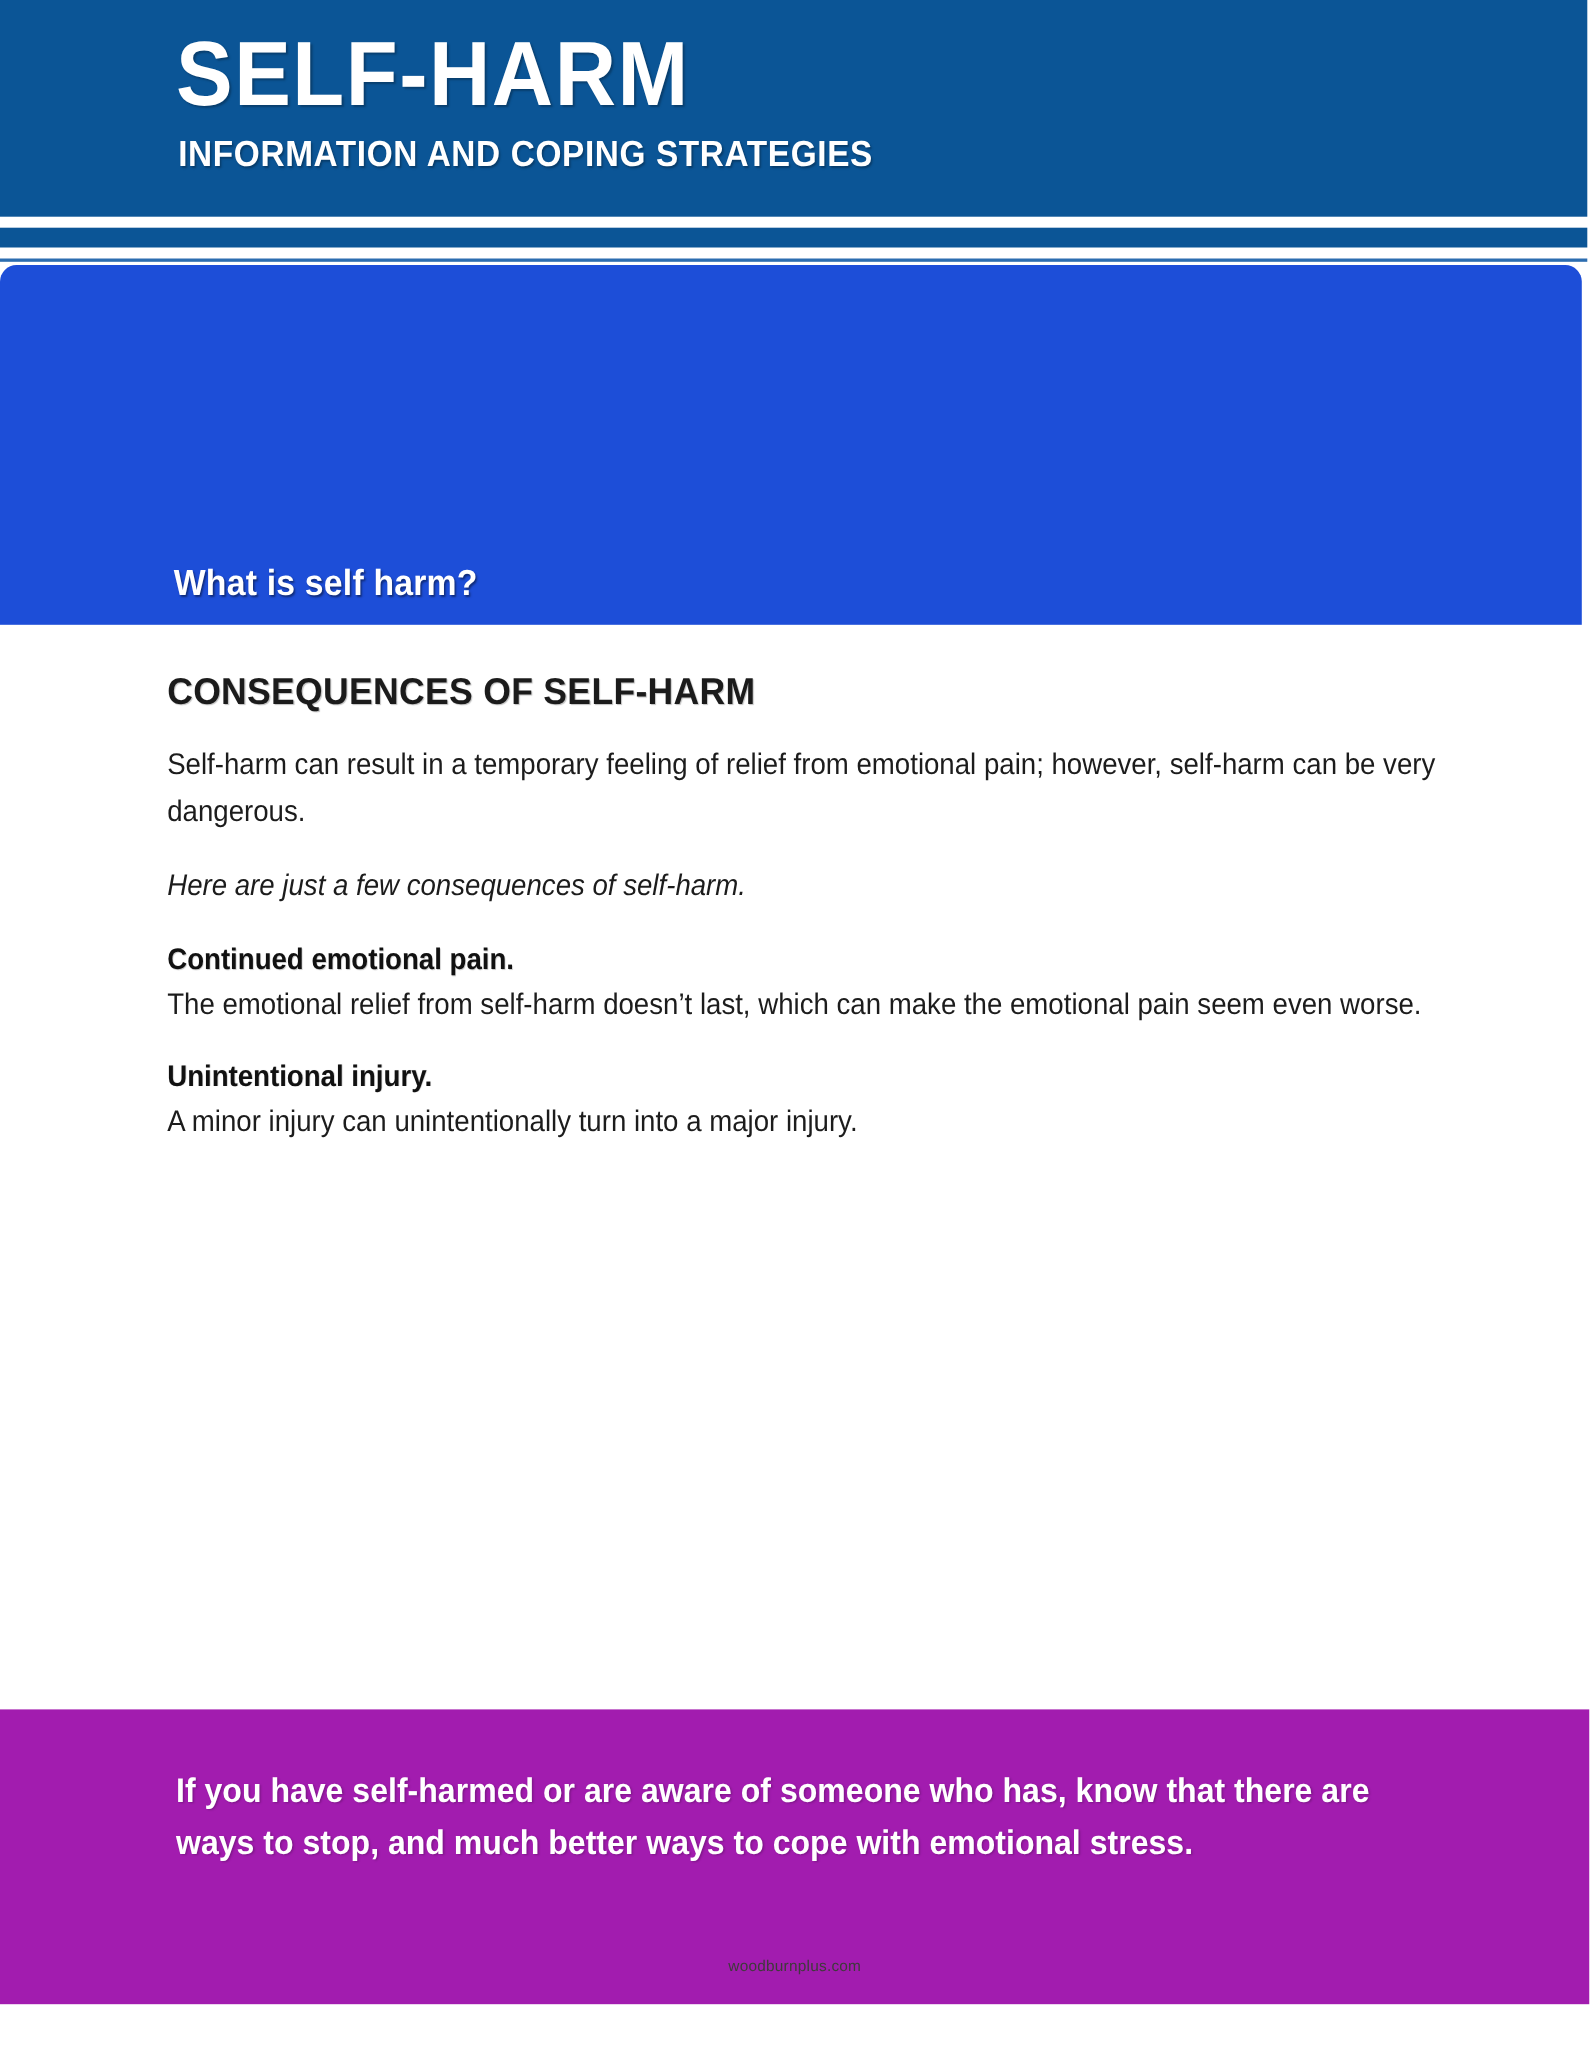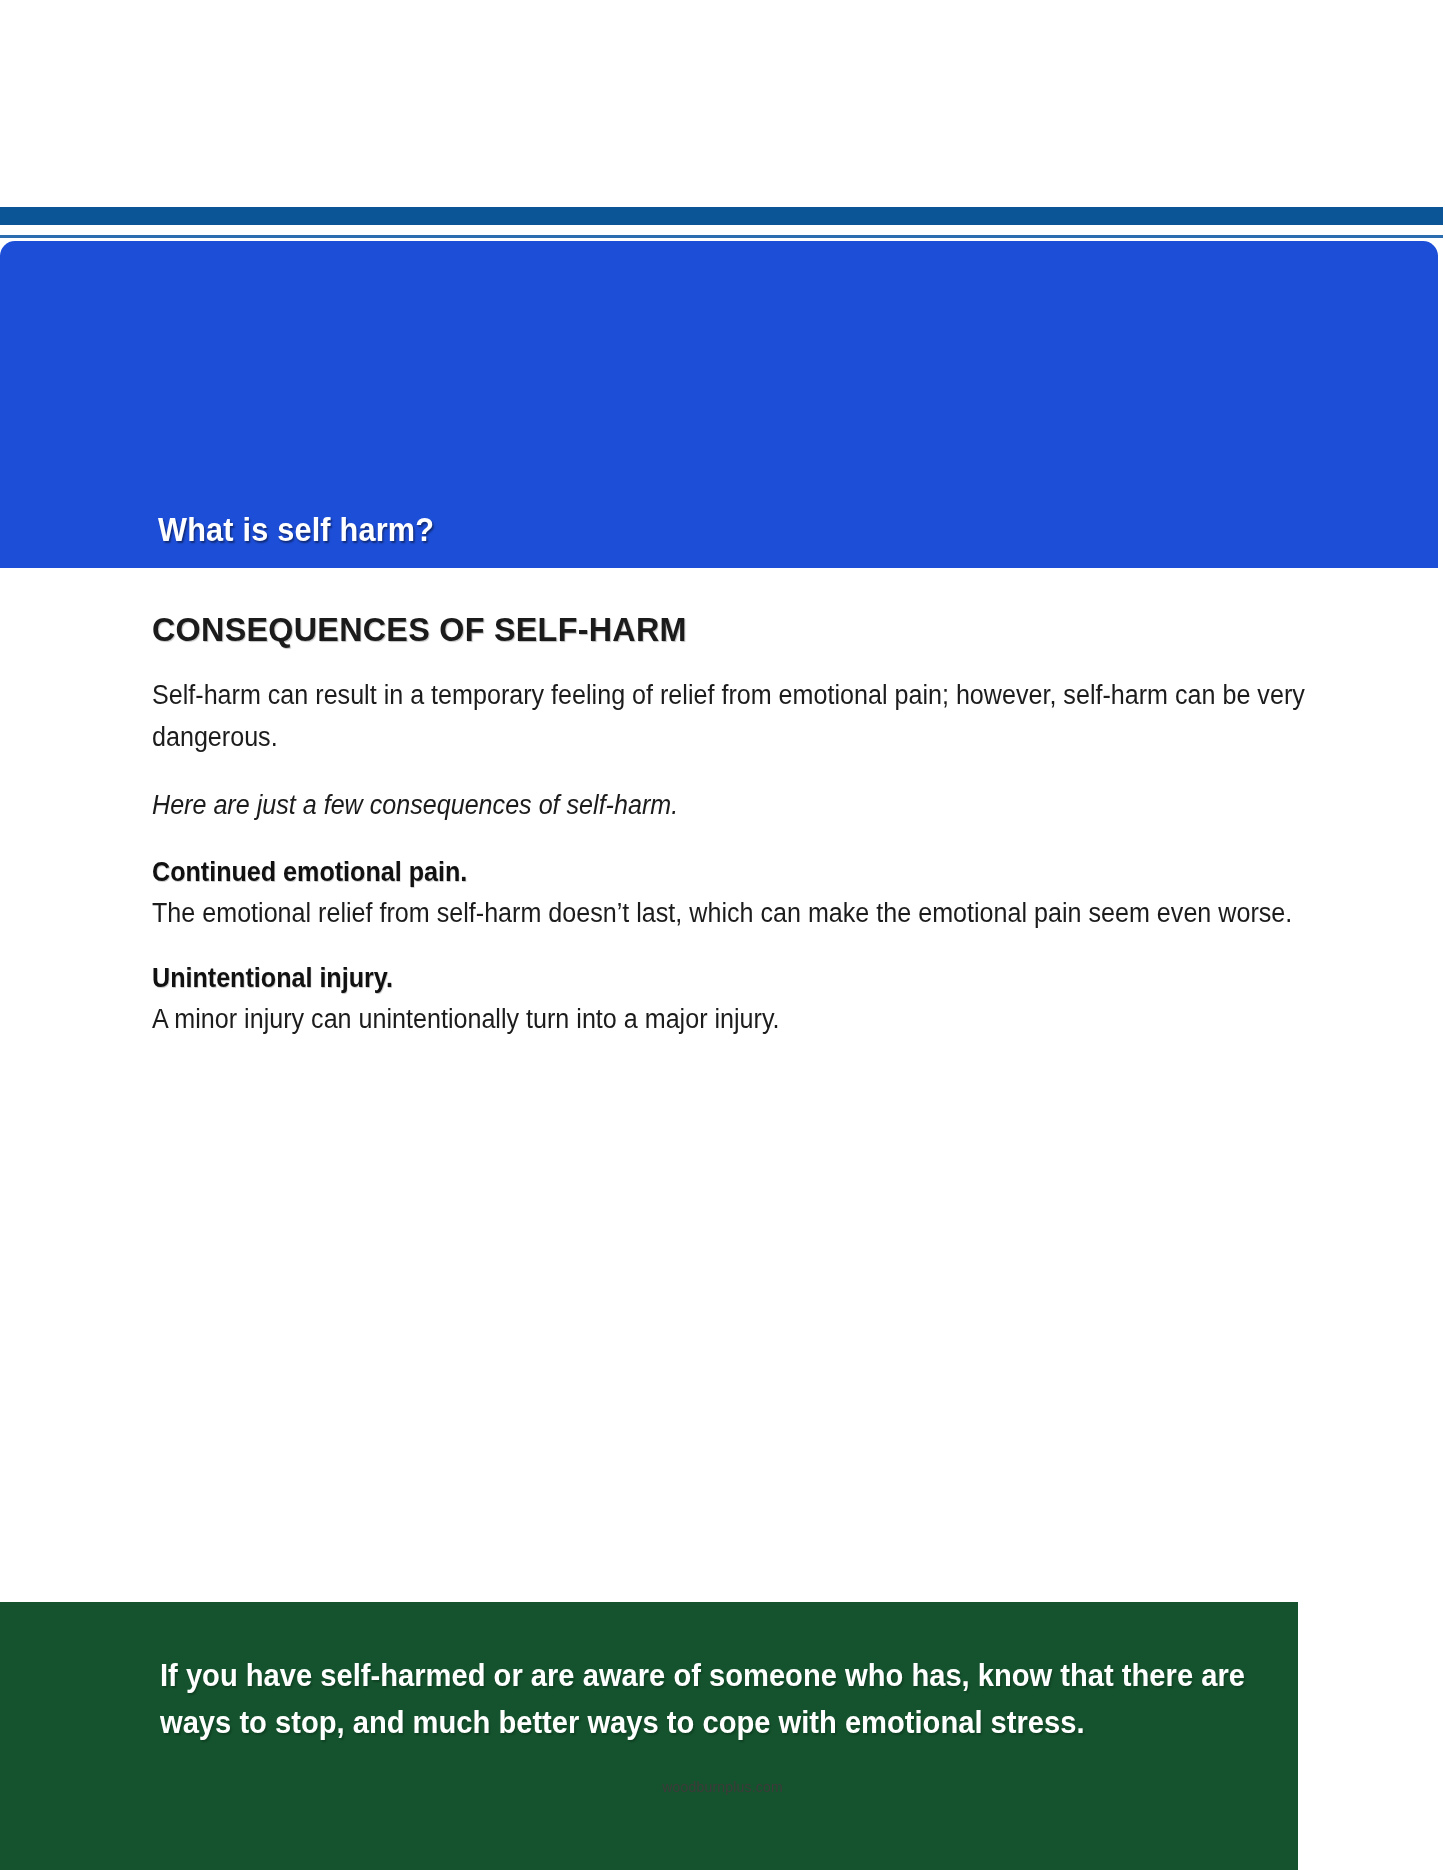--- a/index.html
+++ b/index.html
@@ -190,24 +190,24 @@
     margin: 0;
     transform: scaleX(0.93);
     transform-origin: left top;
     width: 1240px;
   }
 
   
   .footer-band {
     position: absolute;
     left: 0;
-    top: 1602px;
-    width: 1298px;
+    top: 1554px;
+    width: 1445px;
     height: 268px;
-    background: #14532d;
+    background: #a21caf;
   }
   .footer-inner {
     position: absolute;
     left: 160px;
     top: 50px;
     width: 1180px;
   }
   .footer-text {
     font-size: 31px;
     line-height: 47px;
@@ -228,20 +228,26 @@
     line-height: 22px;
     color: #3E3A3A;
     letter-spacing: 0.2px;
   }
 </style>
 </head>
 <body>
 
 <div class="page">
 
+  <div class="header-band">
+    <div class="header-inner">
+      <div class="title-main">SELF-HARM</div>
+      <div class="title-sub">INFORMATION AND COPING STRATEGIES</div>
+    </div>
+  </div>
 
   <div class="stripe-thick"></div>
   <div class="stripe-thin"></div>
 
   <div class="dark-band">
     <div class="dark-inner">
       <div class="dark-heading">What is self harm?</div>
       <div class="dark-para">Self-harm means intentionally injuring yourself (e.g., cutting, burning, scratching) as a way to release emotional pain, stress, or feelings you can’t deal with.</div>
       <div class="dark-para last">Self-harm can also include risky behavior, such as driving recklessly, drinking, or using drugs.</div>
     </div>

